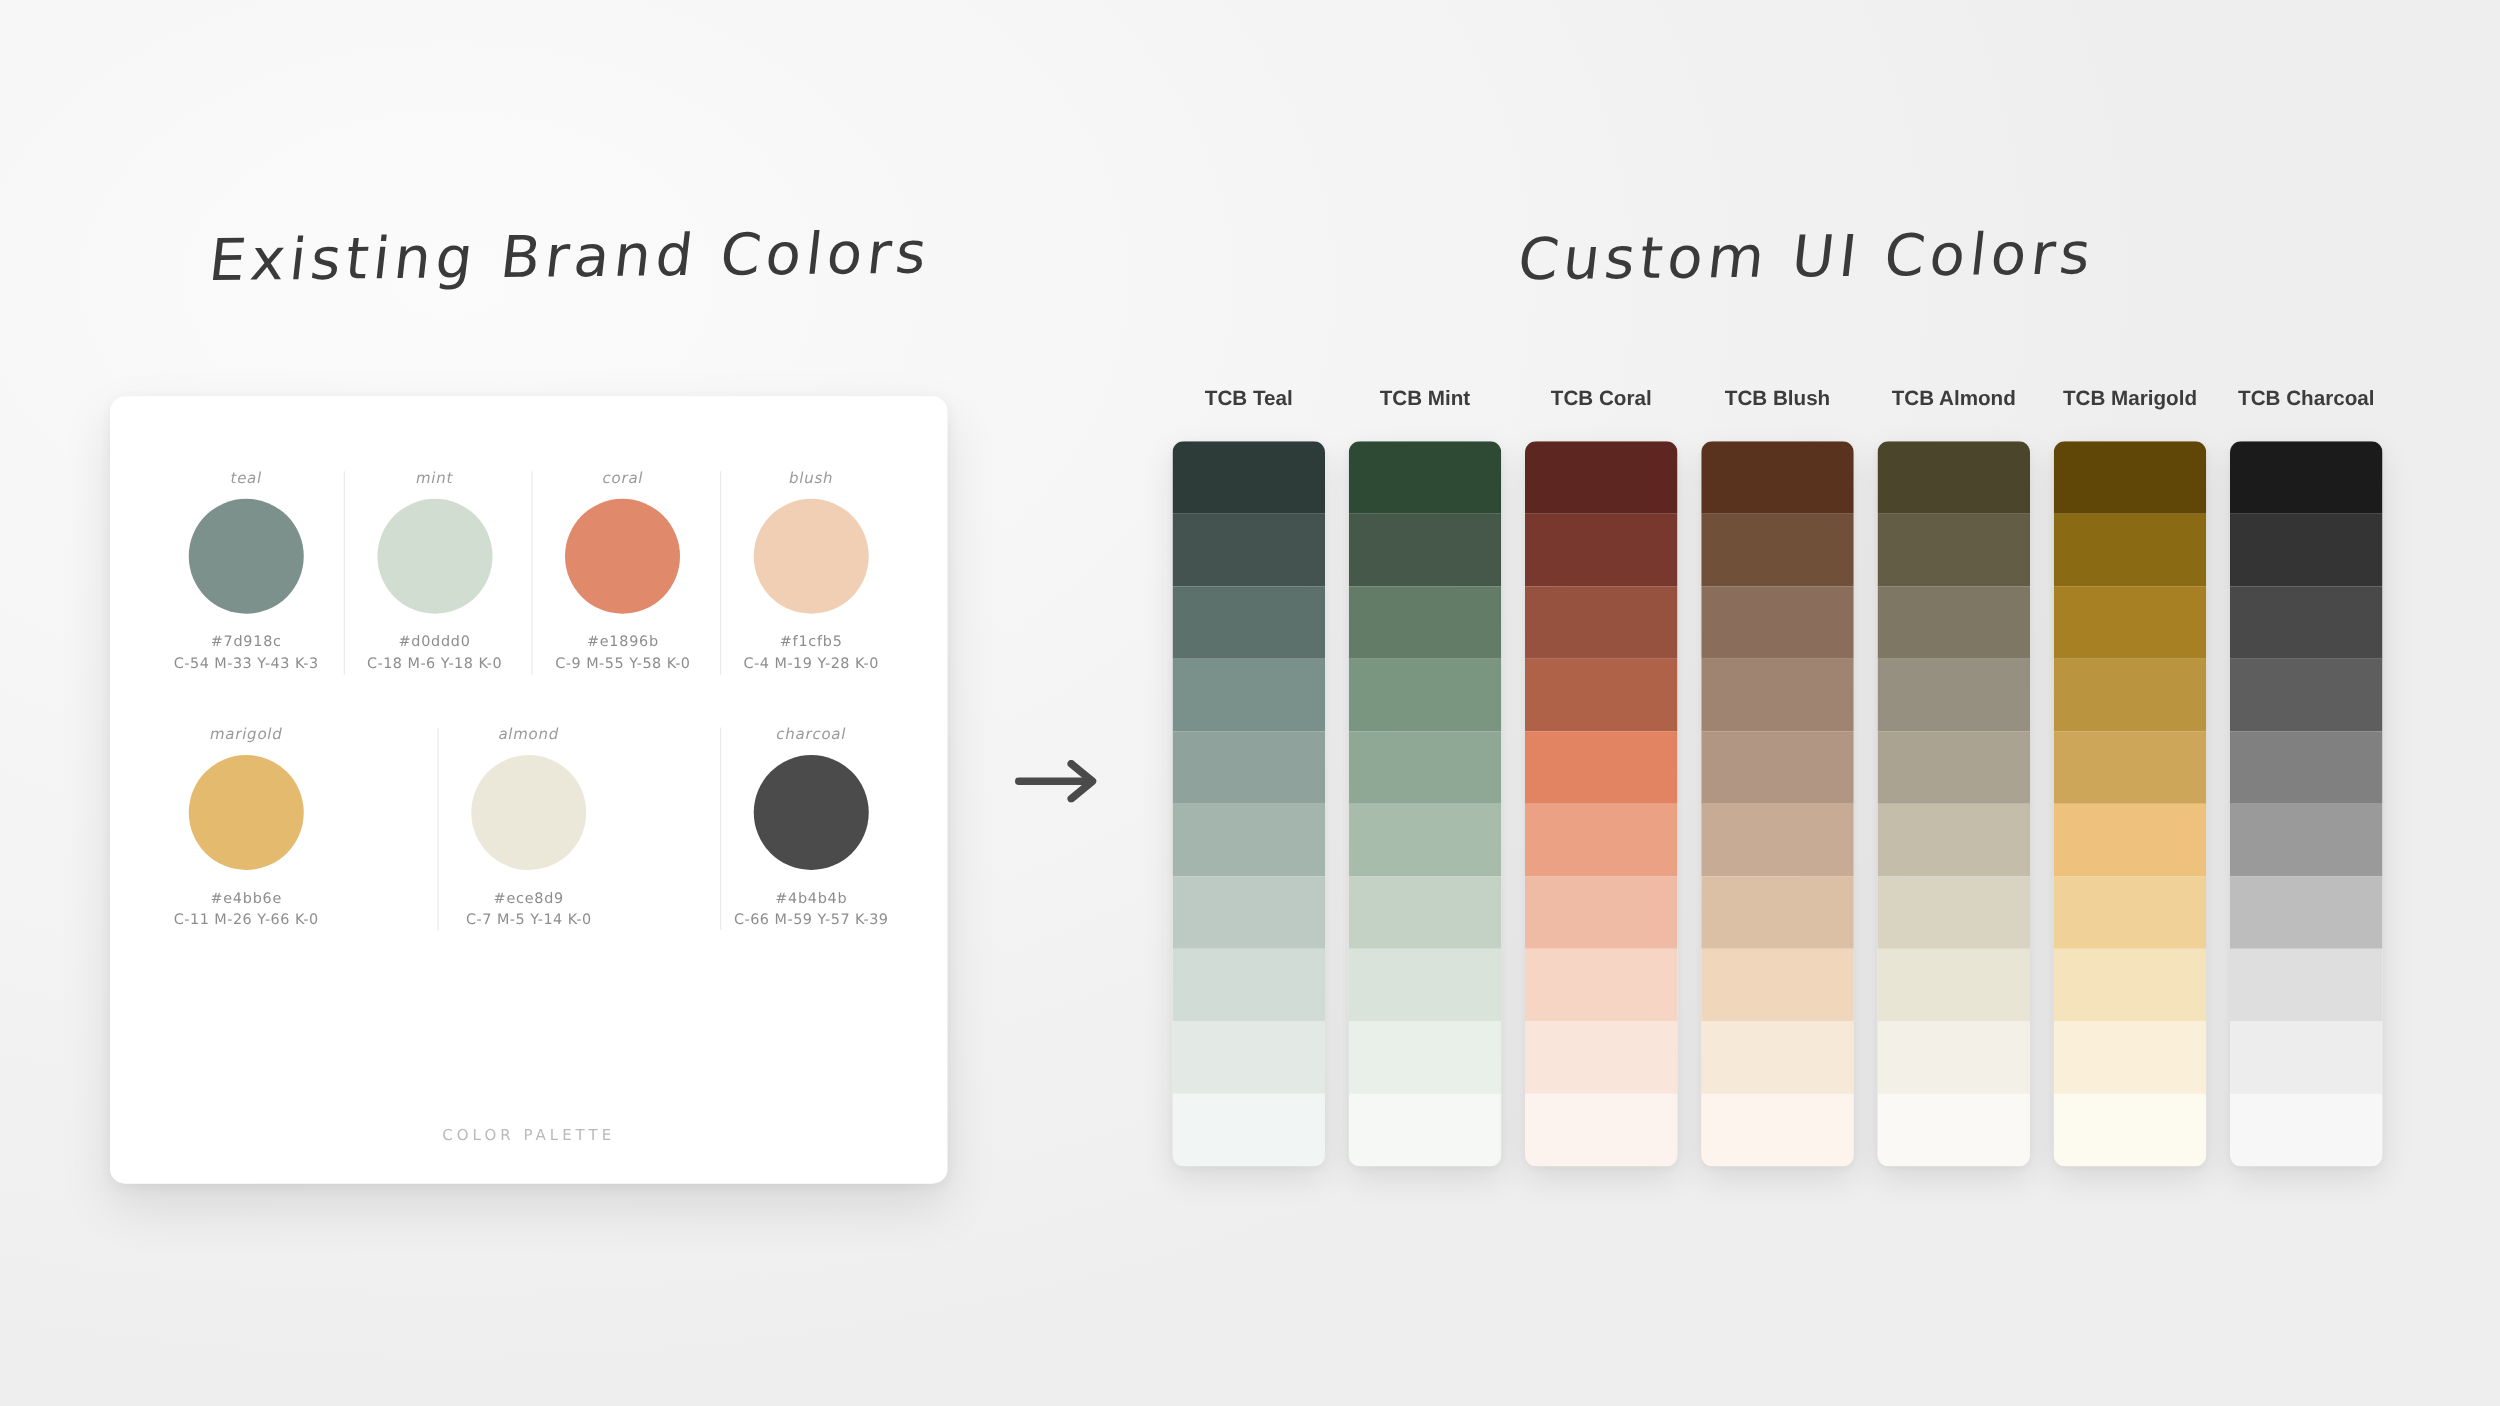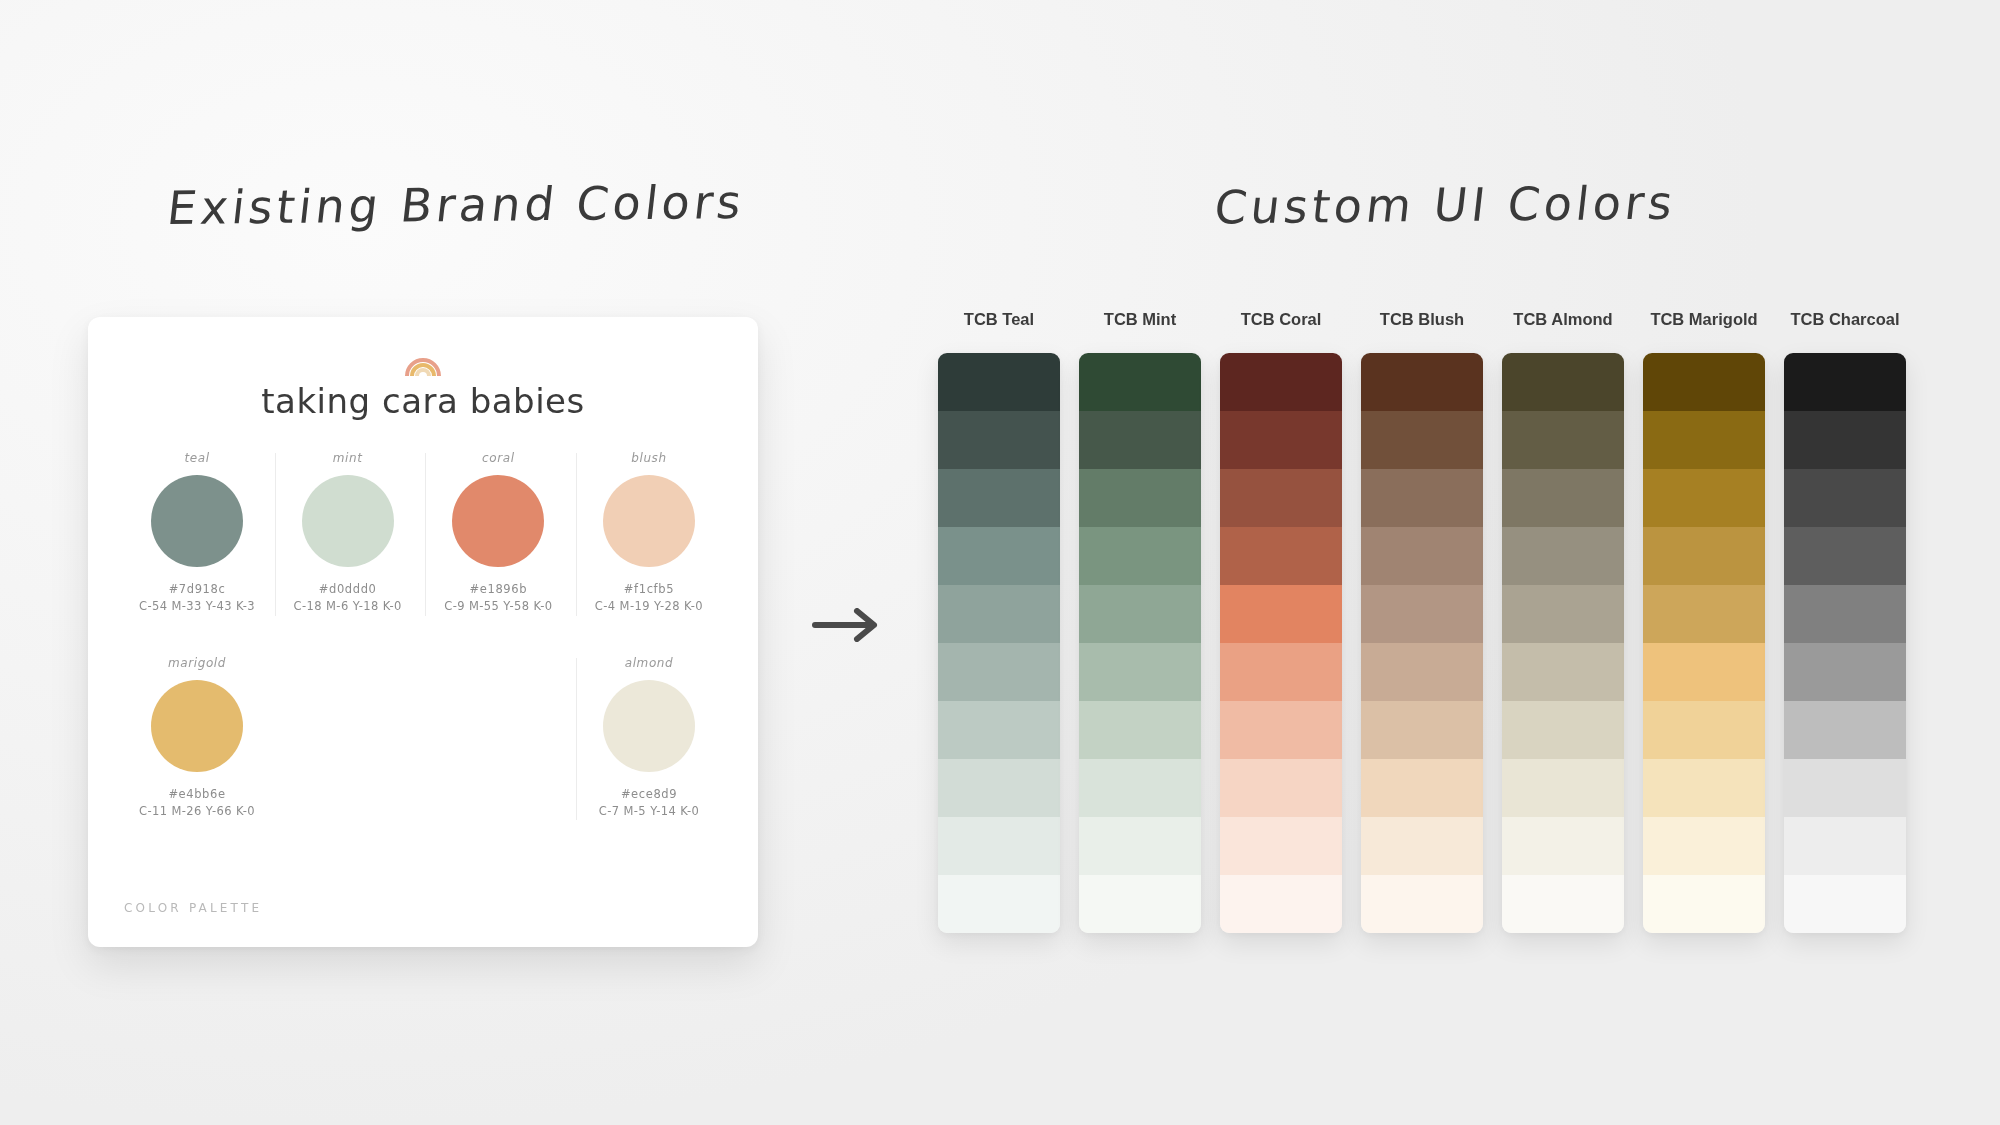--- a/index.html
+++ b/index.html
@@ -95,21 +95,21 @@
   }
   .swatch-cmyk {
     font-family: "DejaVu Sans", sans-serif;
     font-size: 11.5px;
     color: #8d8d8d;
     letter-spacing: 0.4px;
     line-height: 1.5;
   }
   #card-footer {
     margin-top: auto;
-    text-align: left;
+    text-align: center;
     font-family: "DejaVu Sans", sans-serif;
     font-size: 12px;
     letter-spacing: 3.2px;
     color: #b9b9b9;
     padding-bottom: 12px;
   }
 
   
   #arrow {
     position: absolute;
@@ -143,28 +143,20 @@
   .ramp-step { height: 58px; }
 </style>
 </head>
 <body>
 
 <div id="title-left" class="hand-title">Existing Brand Colors</div>
 <div id="title-right" class="hand-title">Custom UI Colors</div>
 
 <div id="brand-card">
 
-  <div class="logo-block">
-    <svg class="rainbow" width="40" height="26" viewBox="0 0 40 26">
-      <path d="M4 25 A16 16 0 0 1 36 25" fill="none" stroke="#e8a08a" stroke-width="4"></path>
-      <path d="M9 25 A11 11 0 0 1 31 25" fill="none" stroke="#e8b96b" stroke-width="4"></path>
-      <path d="M14 25 A6 6 0 0 1 26 25" fill="none" stroke="#f0d9b5" stroke-width="4"></path>
-    </svg>
-    <div class="logo-word">taking cara babies</div>
-  </div>
 
   <div class="swatch-rows">
     <div class="swatch-row row1">
       <div class="swatch-cell">
         <div class="swatch-name">teal</div>
         <div class="swatch-dot" style="background:#7d918c"></div>
         <div class="swatch-hex">#7d918c</div>
         <div class="swatch-cmyk">C-54 M-33 Y-43 K-3</div>
       </div>
       <div class="swatch-cell">
@@ -192,20 +184,26 @@
         <div class="swatch-name">marigold</div>
         <div class="swatch-dot" style="background:#e4bb6e"></div>
         <div class="swatch-hex">#e4bb6e</div>
         <div class="swatch-cmyk">C-11 M-26 Y-66 K-0</div>
       </div>
       <div class="swatch-cell">
         <div class="swatch-name">almond</div>
         <div class="swatch-dot" style="background:#ece8d9"></div>
         <div class="swatch-hex">#ece8d9</div>
         <div class="swatch-cmyk">C-7 M-5 Y-14 K-0</div>
+      </div>
+      <div class="swatch-cell">
+        <div class="swatch-name">charcoal</div>
+        <div class="swatch-dot" style="background:#4b4b4b"></div>
+        <div class="swatch-hex">#4b4b4b</div>
+        <div class="swatch-cmyk">C-66 M-59 Y-57 K-39</div>
       </div>
     </div>
   </div>
 
   <div id="card-footer">COLOR PALETTE</div>
 </div>
 
 <svg id="arrow" viewBox="0 0 70 34">
   <line x1="3" y1="17" x2="60" y2="17" stroke="#4a4a4a" stroke-width="6" stroke-linecap="round"></line>
   <polyline points="45,3 62,17 45,31" fill="none" stroke="#4a4a4a" stroke-width="6" stroke-linecap="round" stroke-linejoin="round"></polyline>

